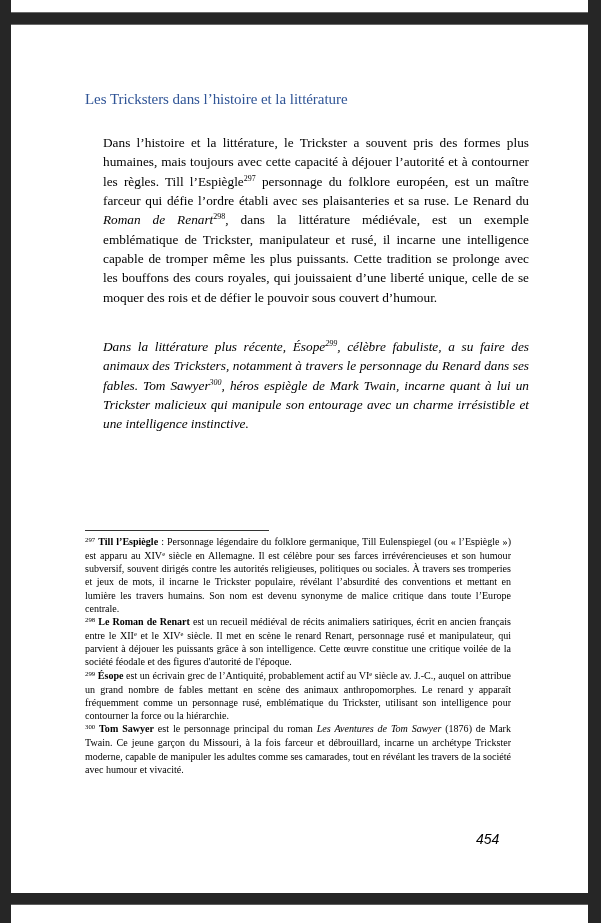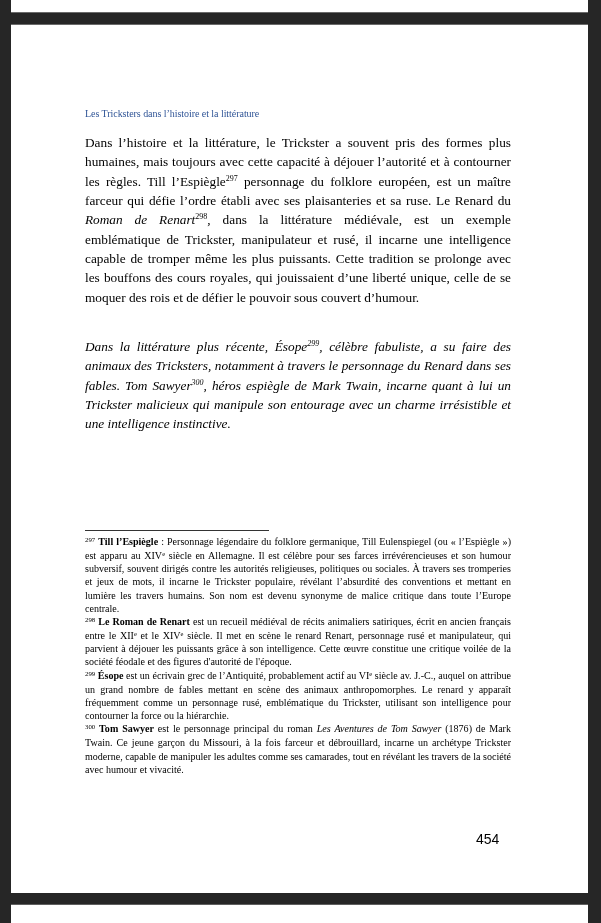--- a/index.html
+++ b/index.html
@@ -41,29 +41,29 @@
     left: 11px;
     top: 905px;
     width: 577px;
     height: 18px;
     background: #ffffff;
     box-shadow: 0 -1px 0 #5f5f5f;
   }
   .heading {
     position: absolute;
     left: 74px;
-    top: 83px;
-    font-size: 10px;
+    top: 66px;
+    font-size: 15px;
     color: #2f5496;
     white-space: nowrap;
     letter-spacing: -0.05px;
   }
   .body {
     position: absolute;
-    left: 74px;
+    left: 92px;
     width: 426px;
     font-size: 13.3px;
     line-height: 19.35px;
     text-align: justify;
   }
   .p1 { top: 108px; }
   .p2 { top: 312px; font-style: italic; }
   .body p { margin: 0; }
   sup {
     font-size: 8px;
@@ -100,20 +100,21 @@
     position: relative;
     top: -3px;
   }
   .page-number {
     position: absolute;
     left: 465px;
     top: 806px;
     font-family: "Liberation Sans", "DejaVu Sans", sans-serif;
     font-size: 14px;
     color: #000;
+    font-style: italic;
   }
 </style>
 </head>
 <body>
 
 <div class="viewer">
   <div class="page-prev"></div>
 
   <div class="page">
     <div class="heading">Les Tricksters dans l’histoire et la littérature</div>

